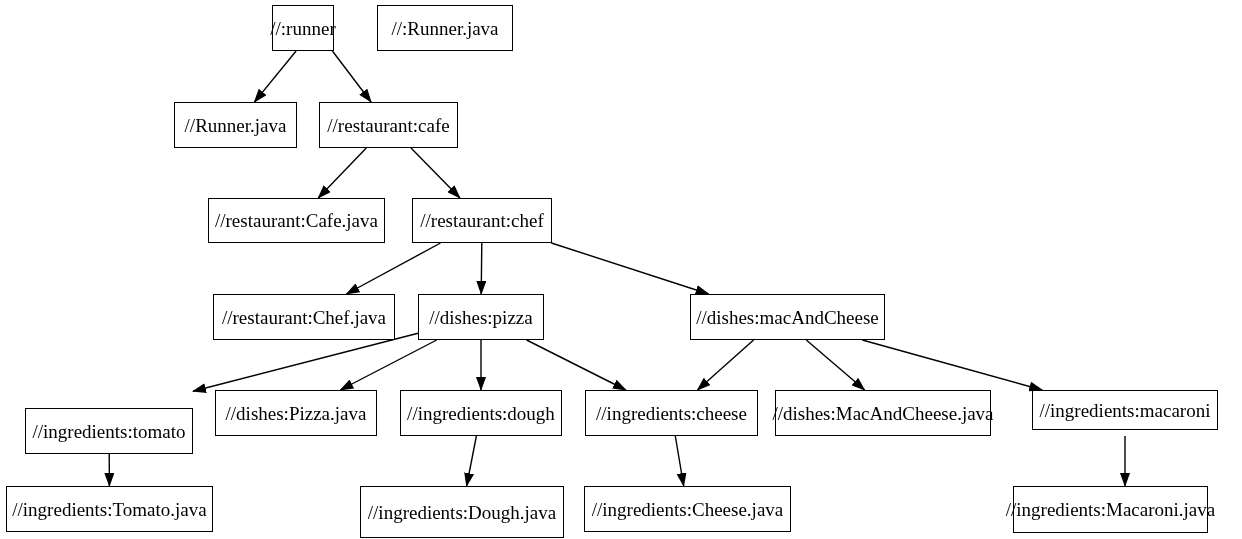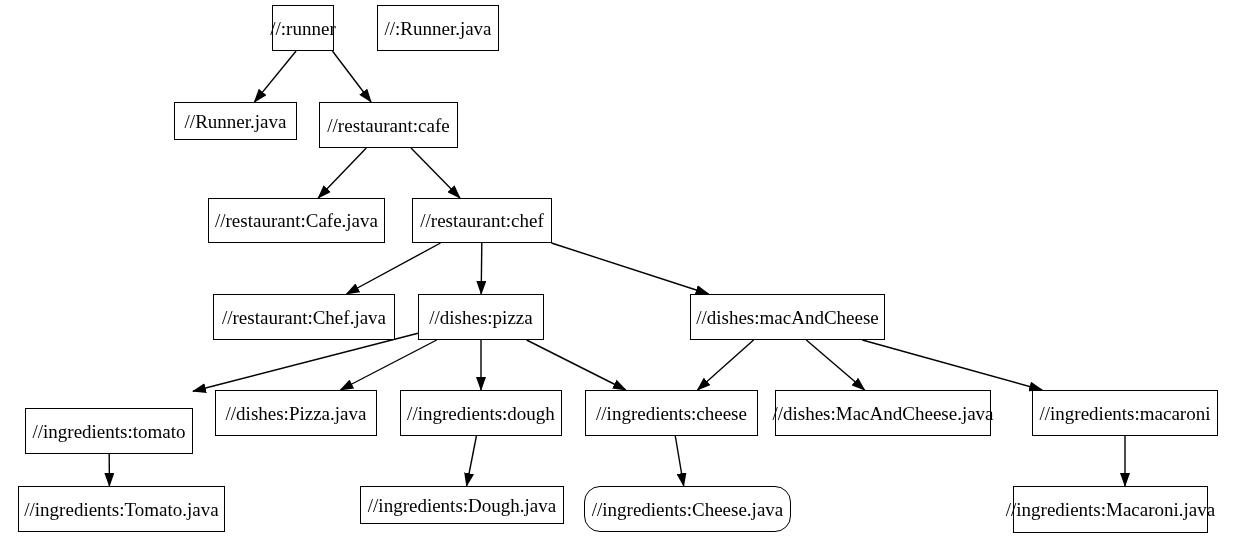--- a/index.html
+++ b/index.html
@@ -76,24 +76,24 @@
         <line x1="109.1" y1="436.0" x2="109.4" y2="486.0" class="edge" marker-end="url(#arrowhead)"></line>
         <line x1="476.4" y1="436.0" x2="466.6" y2="486.0" class="edge" marker-end="url(#arrowhead)"></line>
         <line x1="675.3" y1="436.0" x2="683.7" y2="486.0" class="edge" marker-end="url(#arrowhead)"></line>
         <line x1="1125.0" y1="436.0" x2="1125.0" y2="486.0" class="edge" marker-end="url(#arrowhead)"></line>
       </g>
   </svg>
   <div id="node-layer">
       <div class="node" style="left: 272px; top: 5px; width: 62px; height: 46px;">
         <span class="node-label">//:runner</span>
       </div>
-      <div class="node" style="left: 377px; top: 5px; width: 122px; height: 46px;">
+      <div class="node" style="left: 377px; top: 5px; width: 136px; height: 46px;">
         <span class="node-label">//:Runner.java</span>
       </div>
-      <div class="node" style="left: 174px; top: 102px; width: 123px; height: 38px;">
+      <div class="node" style="left: 174px; top: 102px; width: 123px; height: 46px;">
         <span class="node-label">//Runner.java</span>
       </div>
       <div class="node" style="left: 319px; top: 102px; width: 139px; height: 46px;">
         <span class="node-label">//restaurant:cafe</span>
       </div>
       <div class="node" style="left: 208px; top: 198px; width: 177px; height: 45px;">
         <span class="node-label">//restaurant:Cafe.java</span>
       </div>
       <div class="node" style="left: 412px; top: 198px; width: 140px; height: 45px;">
         <span class="node-label">//restaurant:chef</span>
@@ -115,29 +115,29 @@
       </div>
       <div class="node" style="left: 400px; top: 390px; width: 162px; height: 46px;">
         <span class="node-label">//ingredients:dough</span>
       </div>
       <div class="node" style="left: 585px; top: 390px; width: 173px; height: 46px;">
         <span class="node-label">//ingredients:cheese</span>
       </div>
       <div class="node" style="left: 775px; top: 390px; width: 216px; height: 46px;">
         <span class="node-label">//dishes:MacAndCheese.java</span>
       </div>
-      <div class="node" style="left: 1032px; top: 390px; width: 186px; height: 46px;">
+      <div class="node" style="left: 1032px; top: 390px; width: 186px; height: 40px;">
         <span class="node-label">//ingredients:macaroni</span>
       </div>
-      <div class="node" style="left: 18px; top: 486px; width: 207px; height: 46px;">
+      <div class="node" style="left: 6px; top: 486px; width: 207px; height: 46px;">
         <span class="node-label">//ingredients:Tomato.java</span>
       </div>
-      <div class="node" style="left: 360px; top: 486px; width: 204px; height: 38px;">
+      <div class="node" style="left: 360px; top: 486px; width: 204px; height: 52px;">
         <span class="node-label">//ingredients:Dough.java</span>
       </div>
-      <div class="node" style="left: 584px; top: 486px; width: 207px; height: 46px; border-radius: 16px;">
+      <div class="node" style="left: 584px; top: 486px; width: 207px; height: 46px;">
         <span class="node-label">//ingredients:Cheese.java</span>
       </div>
       <div class="node" style="left: 1013px; top: 486px; width: 195px; height: 47px;">
         <span class="node-label">//ingredients:Macaroni.java</span>
       </div>
     </div>
 </div>
 
 </body></html>

